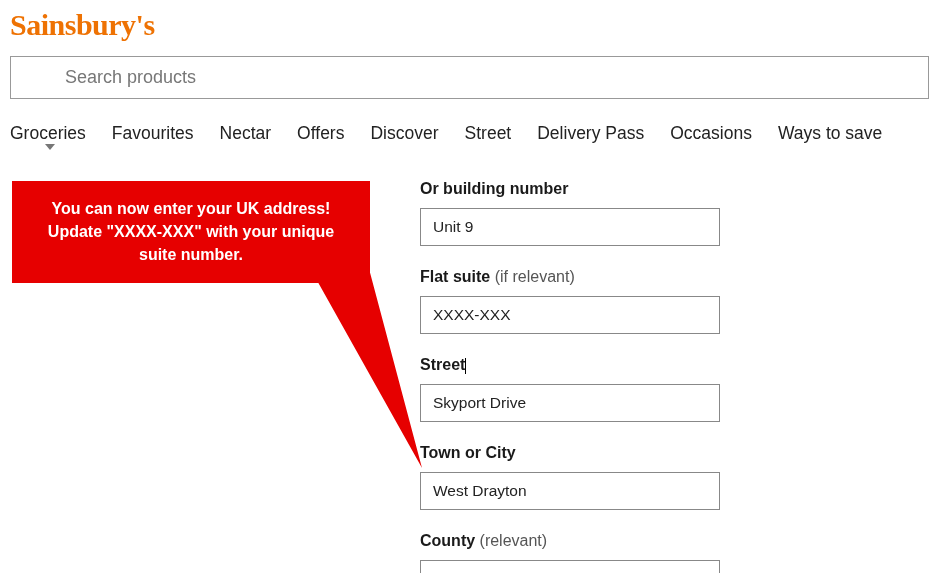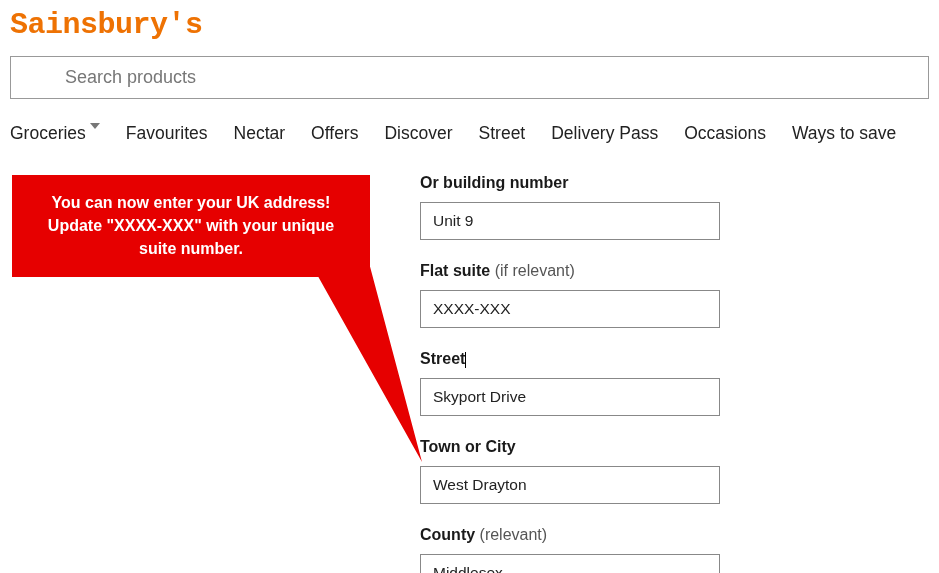--- a/index.html
+++ b/index.html
@@ -7,21 +7,21 @@
     font-family: Arial, Helvetica, sans-serif;
     background: #fff;
     width: 939px;
     height: 573px;
     overflow: hidden;
     position: relative;
     padding: 0 10px;
   }
   .logo {
     color: #ee7203;
-    font-family: Liberation Mono, monospace;
+    font-family: Liberation Serif, serif;
     font-weight: bold;
     font-size: 30px;
     letter-spacing: -0.5px;
     margin: 8px 0 14px 0;
   }
   .search-bar {
     border: 1px solid #999;
     width: 919px;
     padding: 10px 14px;
     font-size: 18px;
@@ -43,20 +43,22 @@
   .navbar {
     display: flex;
     gap: 26px;
     font-size: 17.5px;
     color: #222;
     margin-bottom: 30px;
   }
   .nav-item {
     cursor: pointer;
     display: flex;
+    align-items: center;
+    flex-direction: column;
   }
   .chev {
     margin-left: 4px;
     width: 0; height: 0;
     border-left: 5px solid transparent;
     border-right: 5px solid transparent;
     border-top: 6px solid #777;
     display: inline-block;
   }
 

